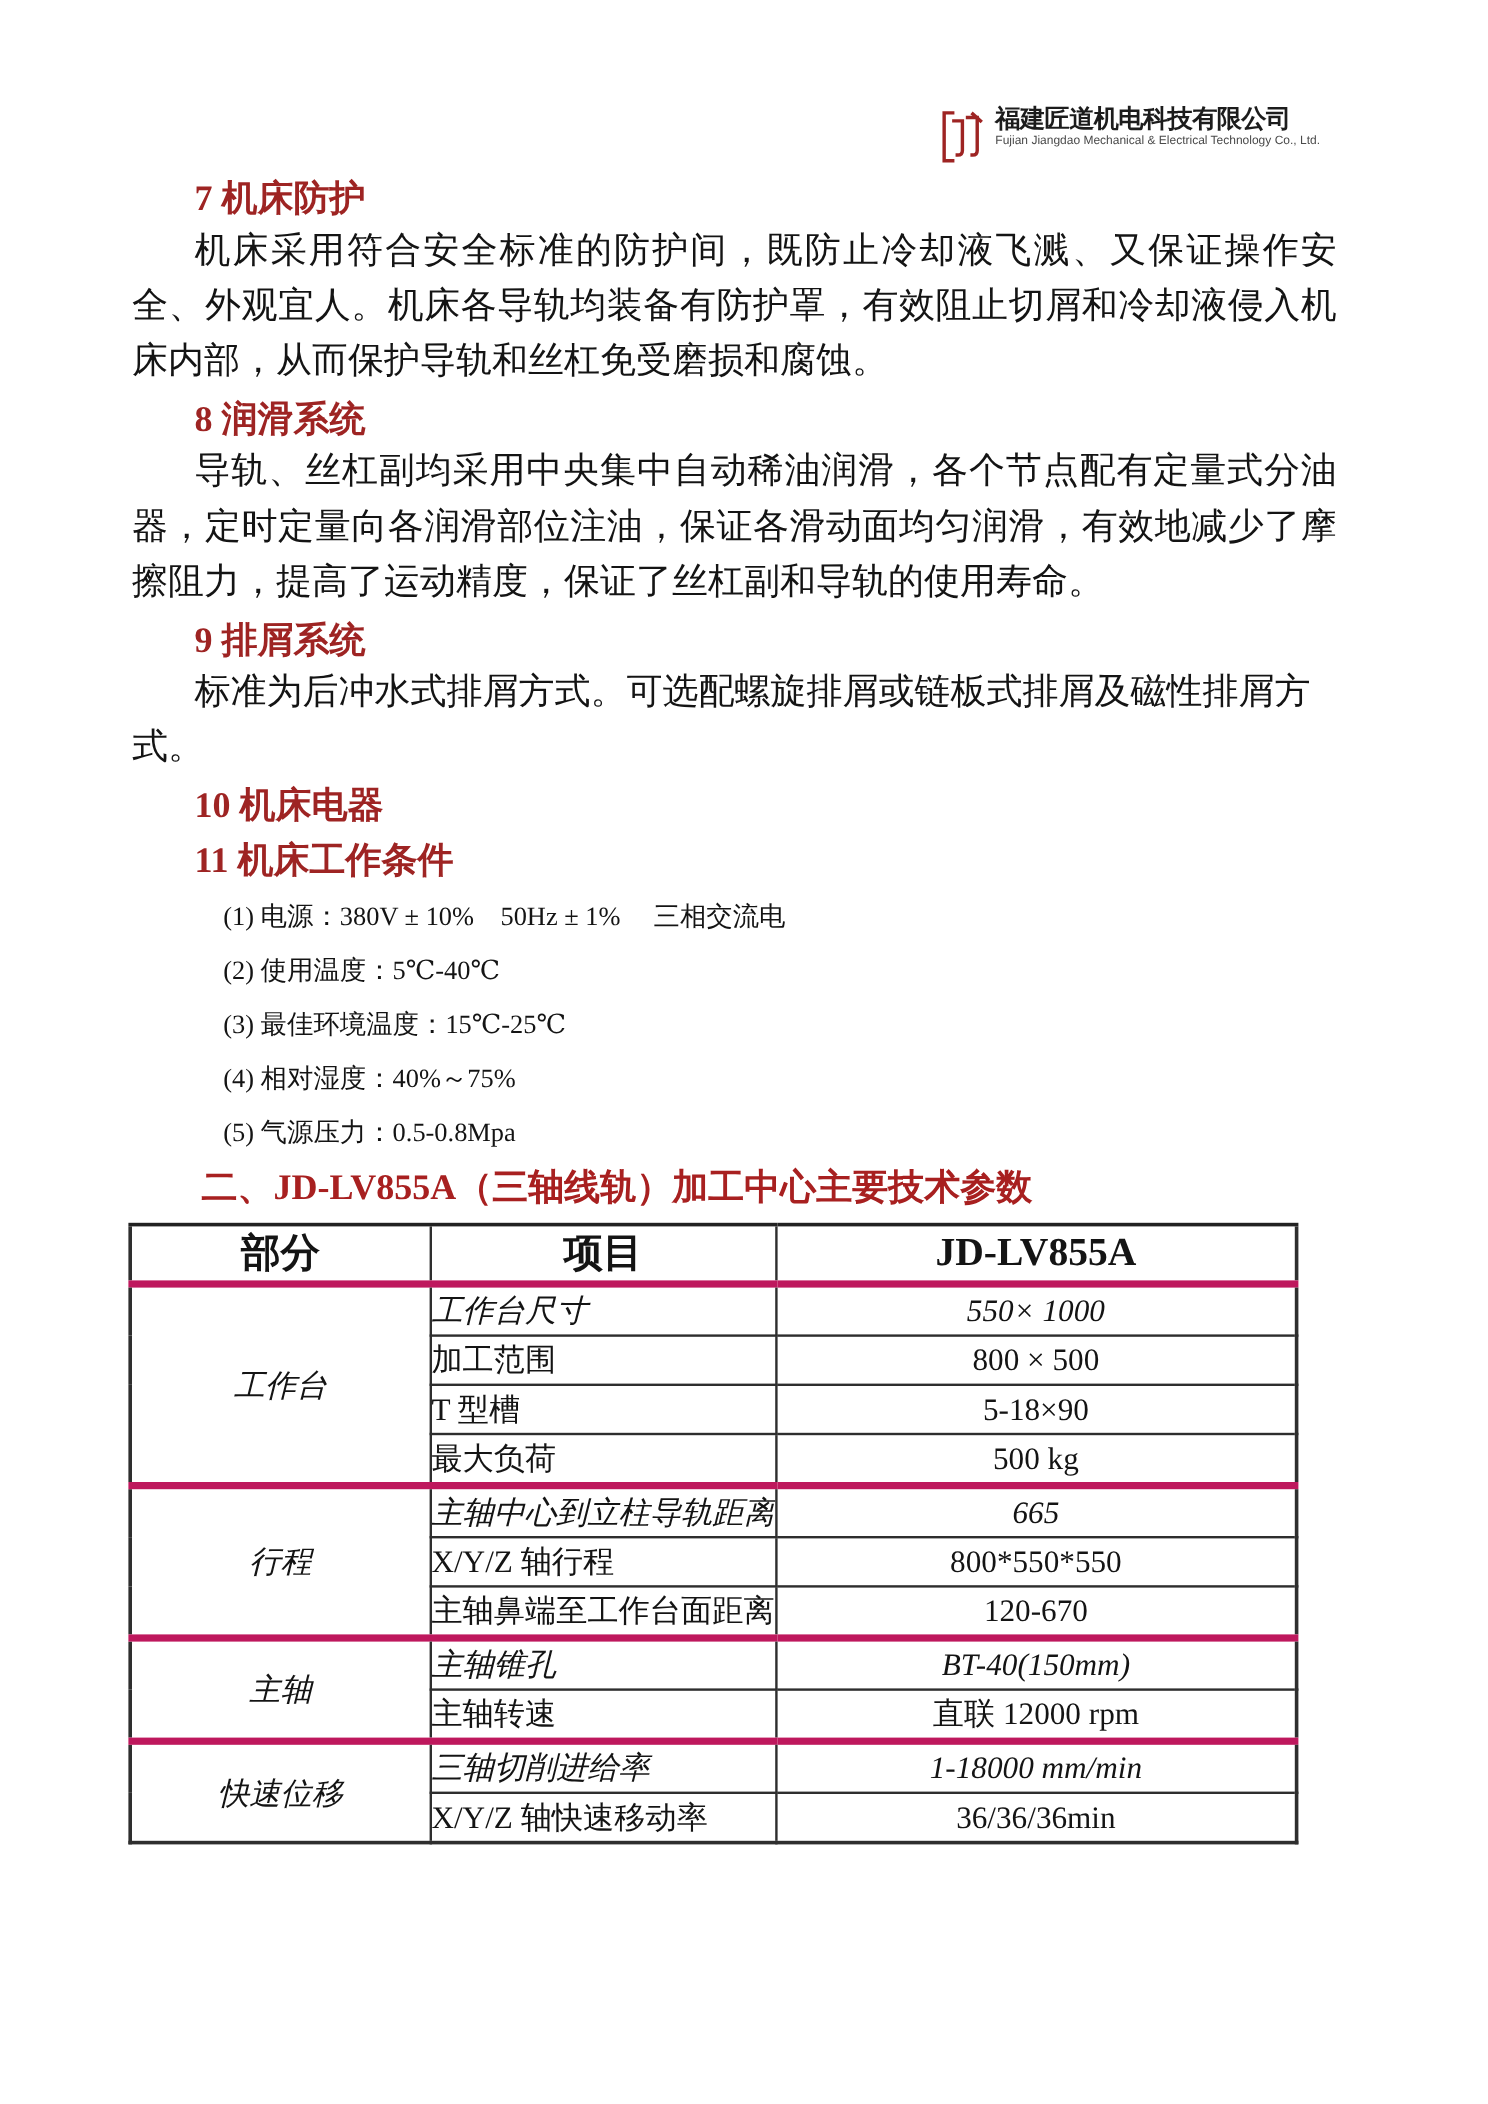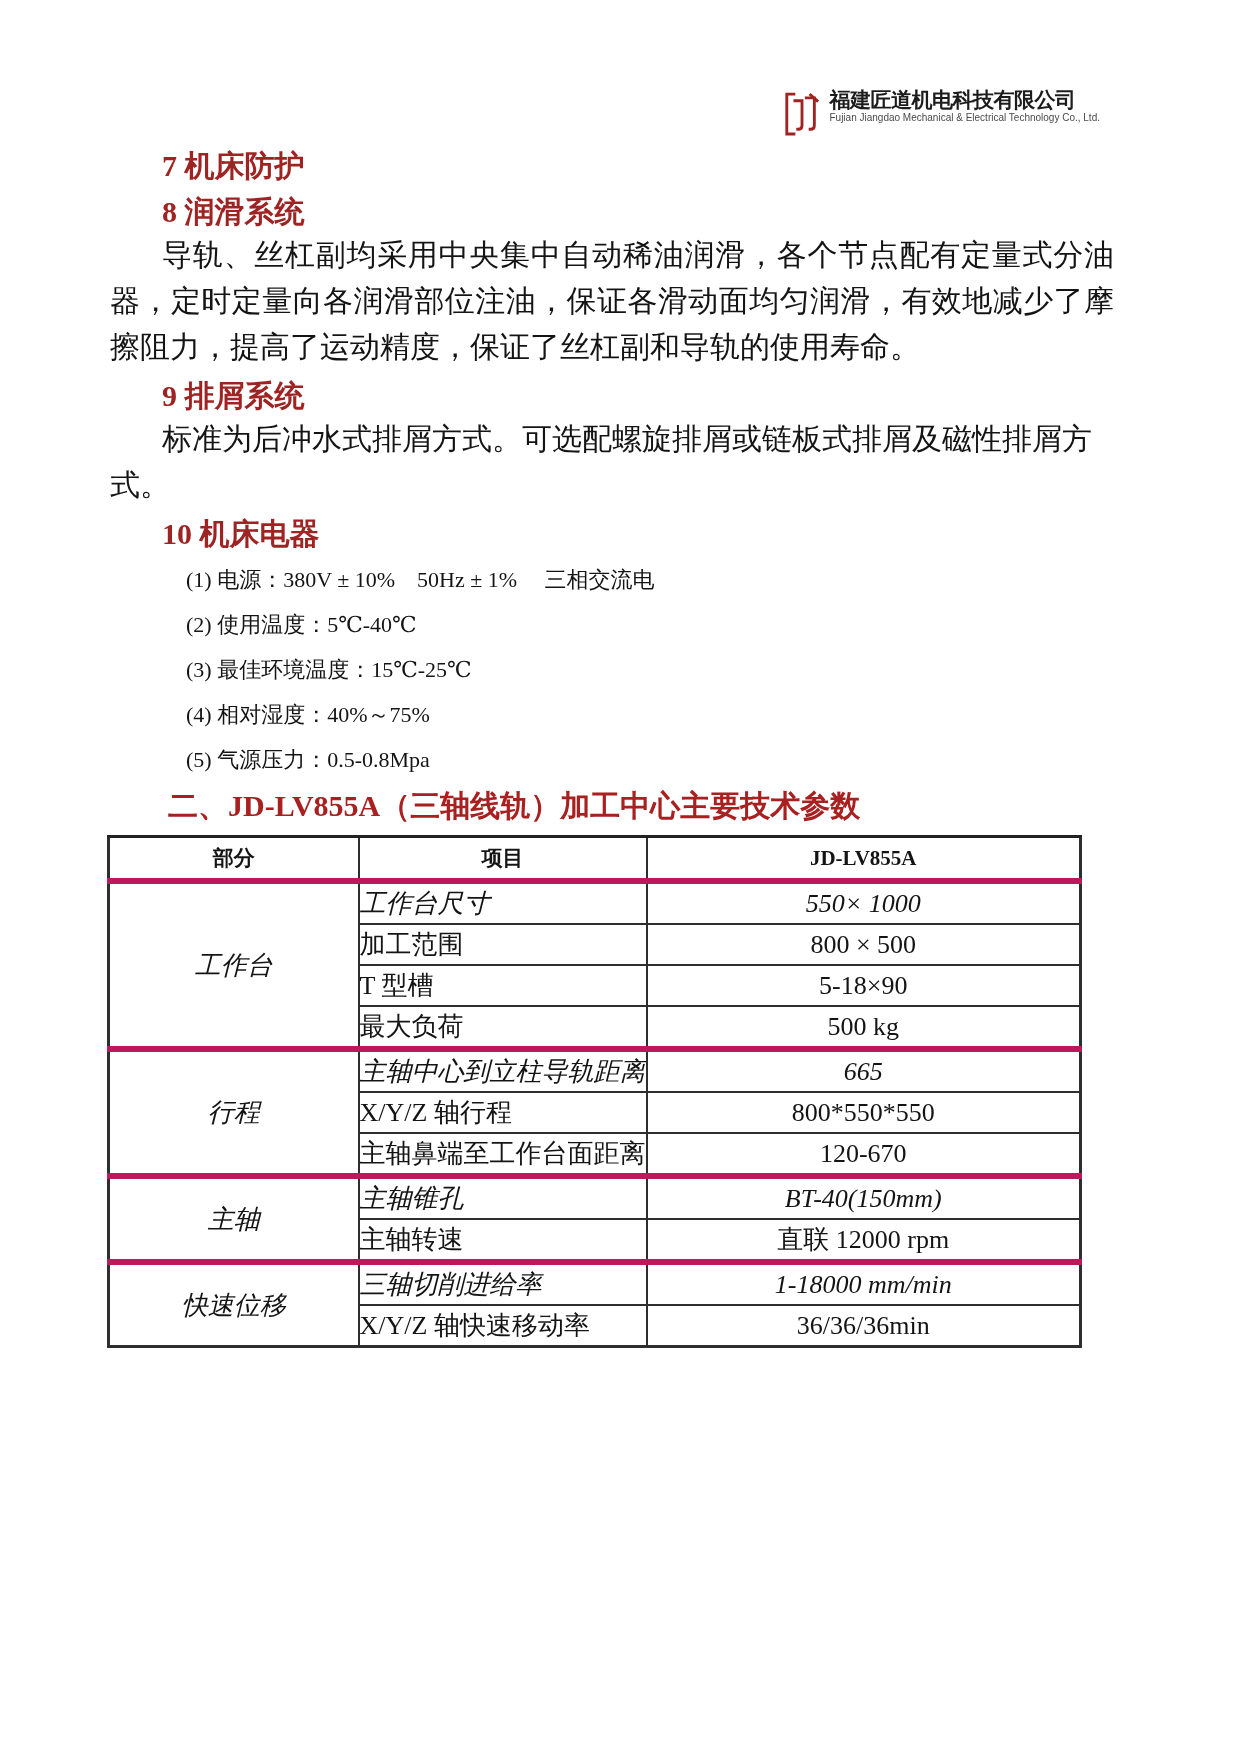--- a/index.html
+++ b/index.html
@@ -60,21 +60,21 @@
   table.spec {
     border-collapse: collapse; table-layout: fixed;
     width: 972px; margin-left: -3px;
   }
   table.spec, table.spec th, table.spec td { border: 2px solid #2e2e2e; }
   table.spec { border-width: 3px; }
   table.spec td { border-top: 1px solid #8a8a8a; }
   table.spec thead th { border-top: 3px solid #222; border-bottom: 3px solid #222; }
   table.spec tr.group-start td { border-top: 6px solid #be185d; font-style: italic; }
   table.spec th {
-    font-size: 21px; font-weight: 700; height: 40px;
+    font-size: 33px; font-weight: 700; height: 40px;
     text-align: center; padding: 0;
   }
   table.spec td { font-size: 26px; height: 39px; padding: 0; }
   td.part  { text-align: center; font-size: 27px; }
   td.item  { text-align: left; padding: 0 2px; white-space: nowrap; overflow: hidden; }
   td.value { text-align: center; white-space: nowrap; }
 </style>
 </head>
 <body>
 
@@ -87,29 +87,31 @@
   </svg>
   <div class="logo-text">
     <div class="logo-zh">福建匠道机电科技有限公司</div>
     <div class="logo-en">Fujian Jiangdao Mechanical &amp; Electrical Technology Co., Ltd.</div>
   </div>
 </div>
 
 <main>
 
   <h2 class="sec">7 机床防护</h2>
+  <p class="body">机床采用符合安全标准的防护间，既防止冷却液飞溅、又保证操作安全、外观宜人。机床各导轨均装备有防护罩，有效阻止切屑和冷却液侵入机床内部，从而保护导轨和丝杠免受磨损和腐蚀。</p>
 
   <h2 class="sec">8 润滑系统</h2>
   <p class="body">导轨、丝杠副均采用中央集中自动稀油润滑，各个节点配有定量式分油器，定时定量向各润滑部位注油，保证各滑动面均匀润滑，有效地减少了摩擦阻力，提高了运动精度，保证了丝杠副和导轨的使用寿命。</p>
 
   <h2 class="sec">9 排屑系统</h2>
   <p class="body single">标准为后冲水式排屑方式。可选配螺旋排屑或链板式排屑及磁性排屑方式。</p>
 
   <h2 class="sec">10 机床电器</h2>
 
+  <h2 class="sec">11 机床工作条件</h2>
   <ul class="cond-list">
     <li>(1) 电源：380V ± 10%　50Hz ± 1%　 三相交流电</li>
     <li>(2) 使用温度：5℃-40℃</li>
     <li>(3) 最佳环境温度：15℃-25℃</li>
     <li>(4) 相对湿度：40%～75%</li>
     <li>(5) 气源压力：0.5-0.8Mpa</li>
   </ul>
 
   <h2 class="spec-title">二、JD-LV855A（三轴线轨）加工中心主要技术参数</h2>
 

